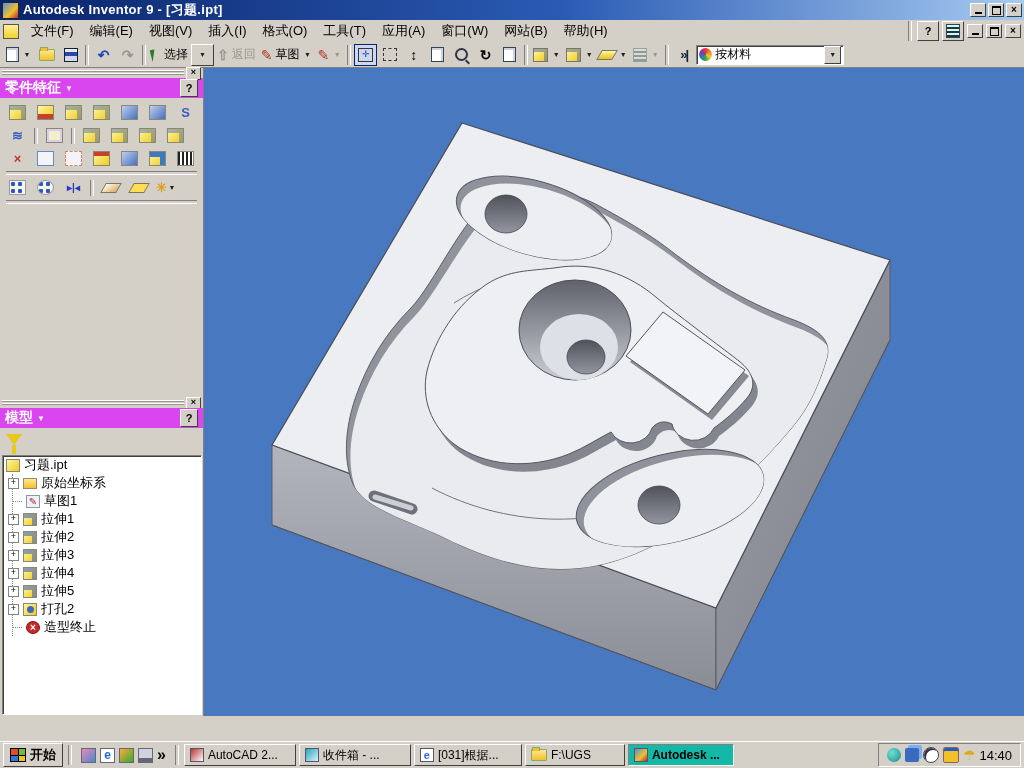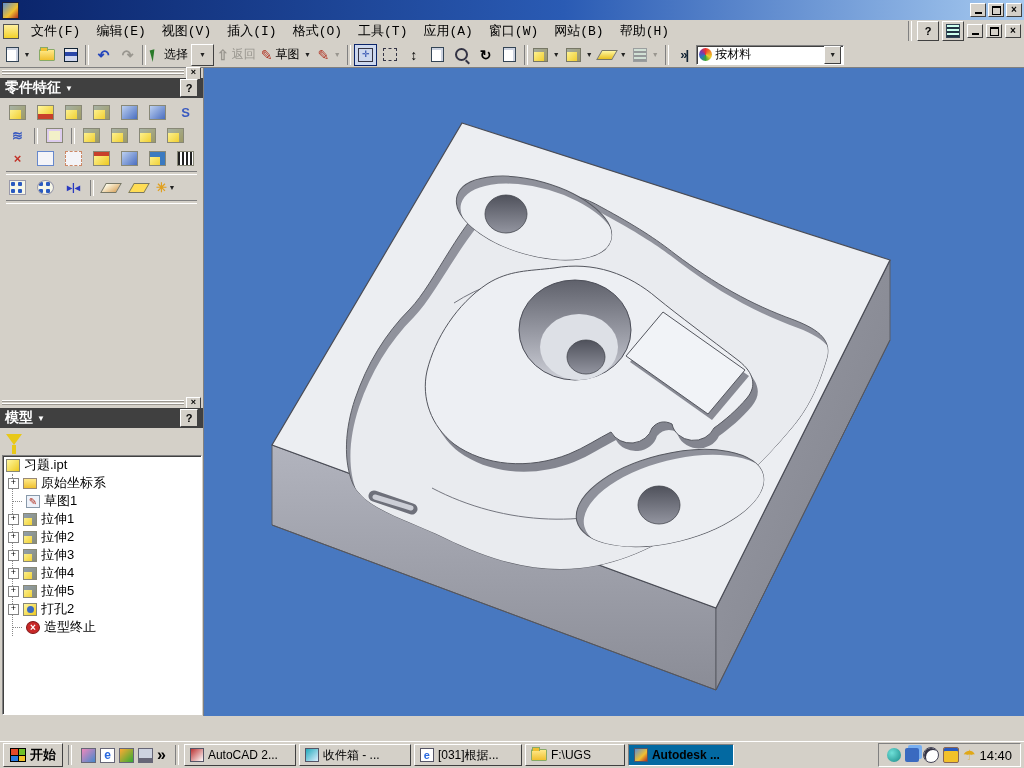--- a/index.html
+++ b/index.html
@@ -16,21 +16,21 @@
   .titletext{color:#fff;font-weight:bold;font-size:13px;white-space:nowrap;letter-spacing:.3px;}
   .winbtns{margin-left:auto;display:flex;gap:2px;}
   .wbtn{width:16px;height:14px;font-size:10px;line-height:12px;text-align:center;font-weight:bold;
         border:1px solid;border-color:#fff #404040 #404040 #fff;background:#d4d0c8;box-sizing:border-box;}
   .minglyph{display:block;width:7px;height:2px;background:#000;margin:8px auto 0;}
   .restglyph{display:block;width:7px;height:6px;border:1px solid #000;border-top-width:2px;margin:2px auto 0;}
   
   .menubar{position:absolute;left:0;top:20px;width:100%;height:22px;display:flex;align-items:center;
     padding:0 3px;box-sizing:border-box;font-size:13px;background:#d4d0c8;}
   .childico{width:14px;height:13px;background:linear-gradient(180deg,#ffef9e,#f3d22a);border:1px solid #555;margin-right:4px;flex:none;}
-  .mitem{padding:2px 8px;white-space:nowrap;font-family:Liberation Mono, monospace;}
+  .mitem{padding:2px 8px;white-space:nowrap;}
   .mb-right{margin-left:auto;display:flex;align-items:center;gap:3px;}
   .sqbtn{width:20px;height:18px;display:flex;align-items:center;justify-content:center;font-size:11px;font-weight:bold;}
   .gridico{width:12px;height:12px;background:
      repeating-linear-gradient(0deg,#234 0 2px,#cfe 2px 4px),
      repeating-linear-gradient(90deg,#234 0 2px,#8ac 2px 4px);border:1px solid #345;}
   
   .toolbar{position:absolute;left:0;top:42px;width:100%;height:26px;display:flex;align-items:center;
     padding:0 4px;box-sizing:border-box;gap:1px;font-size:12px;border-bottom:1px solid #808080;}
   .tbtn{height:22px;min-width:23px;display:flex;align-items:center;justify-content:center;gap:3px;padding:0 2px;box-sizing:border-box;}
   .tbtn.sel{border:1px solid #0a246a;background:#cdd8ee;}
@@ -51,21 +51,21 @@
   .paraico{width:14px;height:8px;background:linear-gradient(180deg,#fff7a0,#e8c020);border:1px solid #776;transform:skewX(-30deg);}
   .ffico{color:#123;font-weight:bold;font-size:13px;letter-spacing:-2px;}
   .combo{display:flex;align-items:center;height:20px;width:148px;background:#fff;border:1px solid;border-color:#808080 #fff #fff #808080;box-shadow:inset 1px 1px 0 #404040;padding:1px 2px;gap:3px;box-sizing:border-box;}
   .wheel{width:13px;height:13px;border-radius:50%;flex:none;background:conic-gradient(#e33,#ee8a2a,#ecd12c,#3aa53a,#2a7ac0,#7a3ab0,#e33);}
   .combobtn{margin-left:auto;width:15px;height:16px;display:flex;align-items:center;justify-content:center;font-size:7px;}
   
   .leftcol{position:absolute;left:0;top:68px;width:204px;height:648px;background:#d4d0c8;border-right:1px solid #808080;box-sizing:border-box;}
   .rail{height:10px;display:flex;align-items:center;padding:0 2px;gap:2px;}
   .grip{flex:1;height:6px;background:repeating-linear-gradient(180deg,#fff 0 1px,#9a968f 1px 2px,#d4d0c8 2px 3px);}
   .xsm{width:13px;height:11px;font-size:9px;line-height:9px;text-align:center;font-weight:bold;}
-  .phead{height:20px;background:#404040;color:#fff;display:flex;align-items:center;padding:0 5px;gap:4px;font-weight:bold;font-size:14px;}
+  .phead{height:20px;background:#d946ef;color:#fff;display:flex;align-items:center;padding:0 5px;gap:4px;font-weight:bold;font-size:14px;}
   .phead .arrow{font-size:8px;}
   .helpbtn{margin-left:auto;width:16px;height:16px;background:#d4d0c8;color:#000;font-weight:bold;font-size:11px;display:flex;align-items:center;justify-content:center;border:1px solid;border-color:#fff #404040 #404040 #fff;}
   .icongrid{padding:3px 2px;}
   .irow{display:flex;align-items:center;height:23px;gap:1px;padding-left:2px;}
   .hsep{height:2px;margin:1px 4px;border-top:1px solid #808080;border-bottom:1px solid #fff;}
   .fcell{width:27px;height:21px;display:flex;align-items:center;justify-content:center;}
   .fico{width:17px;height:15px;background:linear-gradient(135deg,#fff7a0,#eec920);border:1px solid #887;box-shadow:inset -4px 4px 0 rgba(80,110,170,.5);box-sizing:border-box;}
   .fico.blue{background:linear-gradient(135deg,#bcd0f0,#4a6ec0);box-shadow:none;}
   .fico.plain{background:#f4f4f8;box-shadow:none;}
   .fico.reddot{background:linear-gradient(135deg,#fff7a0,#eec920);box-shadow:inset 0 -5px 0 #c8402a;}
@@ -96,32 +96,33 @@
     display:flex;align-items:center;padding:0 7px;box-sizing:border-box;font-size:13px;background:#d4d0c8;}
   
   .taskbar{position:absolute;left:0;top:741px;width:100%;height:27px;background:#d4d0c8;border-top:1px solid #fff;
     display:flex;align-items:center;padding:2px 3px;box-sizing:border-box;gap:3px;}
   .startbtn{height:22px;display:flex;align-items:center;gap:4px;padding:0 6px;font-weight:bold;font-size:13px;}
   .flag{width:14px;height:12px;display:grid;grid-template-columns:1fr 1fr;grid-template-rows:1fr 1fr;gap:1px;background:#000;padding:1px;}
   .flag i{display:block;}
   .ql{display:flex;align-items:center;gap:4px;padding:0 4px;}
   .qlico{width:15px;height:15px;border:1px solid #667;box-sizing:border-box;}
   .task{height:22px;flex:none;display:flex;align-items:center;gap:4px;padding:6px 5px;font-size:12px;overflow:hidden;white-space:nowrap;box-sizing:border-box;}
-  .task.active{border-color:#808080 #fff #fff #808080;background:#0369a1;font-weight:bold;}
+  .task.active{border-color:#808080 #fff #fff #808080;background:#14b8a6;font-weight:bold;}
   .tico16{width:14px;height:14px;flex:none;border:1px solid #556;box-sizing:border-box;}
   .tray{margin-left:auto;height:22px;display:flex;align-items:center;gap:4px;padding:0 8px;font-size:13px;}
   .trico{width:14px;height:14px;border-radius:2px;}
 </style>
 </head>
 <body>
 
 <div id="screen">
 
   <div class="titlebar">
     <span class="appico"></span>
+    <span class="titletext">Autodesk Inventor 9 - [习题.ipt]</span>
     <span class="winbtns">
       <span class="wbtn">
           <span class="minglyph"></span>
         </span>
       <span class="wbtn">
           <span class="restglyph"></span>
         </span>
       <span class="wbtn">×</span>
     </span>
   </div>

